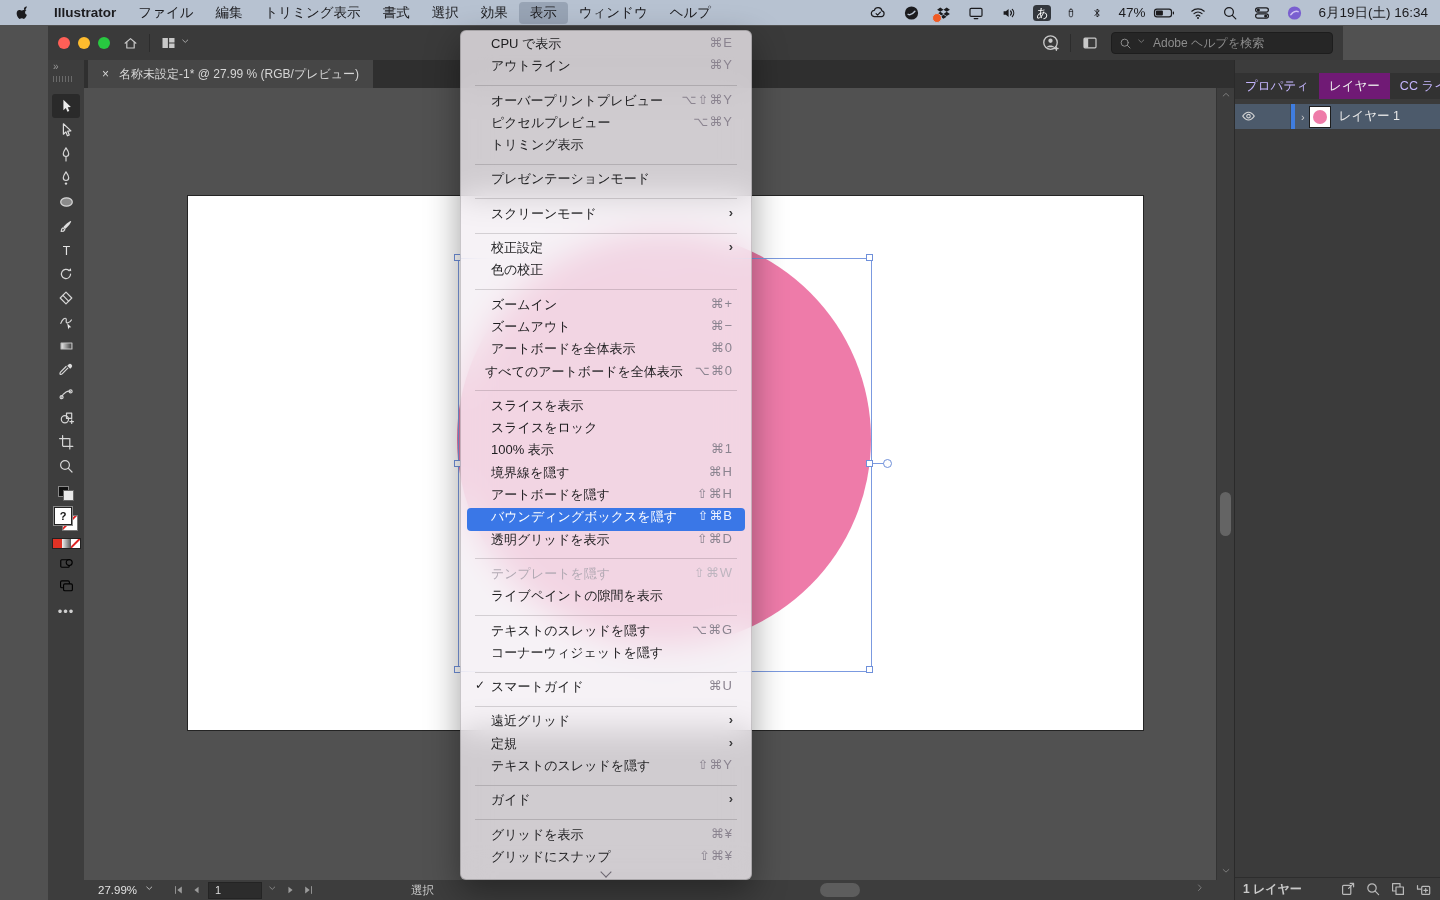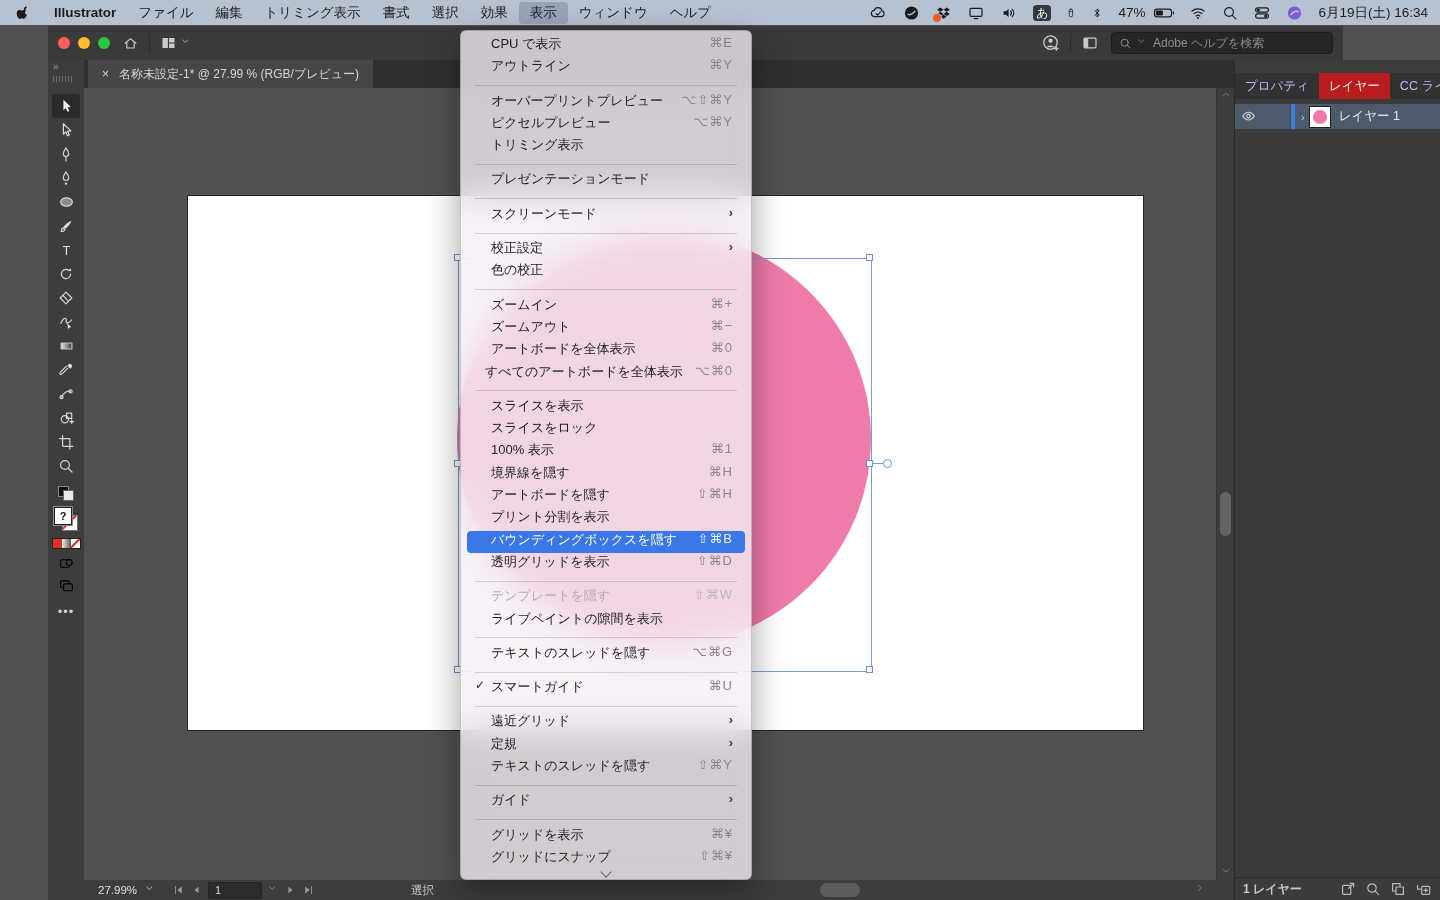--- a/index.html
+++ b/index.html
@@ -96,21 +96,21 @@
   .hthumb{position:absolute;left:772px;top:3px;width:40px;height:14px;background:#5d5d5d;border-radius:7px;}
   .sb-right{position:absolute;right:28px;top:3px;color:#8f8f8f;}
 
   
   .panel{position:absolute;top:34px;left:1186px;width:254px;height:840px;background:#3b3b3b;
          border-left:1px solid #2a2a2a;color:#cfcfcf;}
   .panel-head{height:13px;background:#3c3c3c;color:#9a9a9a;font-size:10px;text-align:right;
               padding-right:8px;letter-spacing:-1px;line-height:13px;}
   .panel-tabs{height:26px;background:#323232;display:flex;align-items:stretch;font-size:12.5px;}
   .ptab{display:flex;align-items:center;padding:0 10px;color:#c4b5fd;white-space:nowrap;}
-  .ptab.active{background:#b91c1c;color:#ececec;}
+  .ptab.active{background:#701a75;color:#ececec;}
   .layer-row{position:relative;margin-top:5px;height:25px;background:#4c5a6b;display:flex;align-items:center;font-size:12.5px;color:#e8e8e8;}
   .lr-eye{width:26px;display:flex;justify-content:center;color:#d6d6d6;}
   .lr-gap{width:30px;height:100%;border-right:1px solid #3f4b59;box-sizing:border-box;}
   .lr-bar{width:4px;height:100%;background:#3f7de0;}
   .lr-chev{margin:0 4px 0 6px;color:#cfcfcf;font-size:11px;}
   .lr-thumb{width:20px;height:20px;background:#fff;border:1px solid #1d1d1d;display:flex;align-items:center;justify-content:center;}
   .lr-thumb i{width:14px;height:14px;border-radius:50%;background:#ee7ba9;display:block;}
   .lr-name{margin-left:8px;flex:1;}
   .lr-target{color:#cfd6de;margin-right:6px;font-size:11px;}
   .lr-sel{width:9px;height:9px;background:#3f7de0;margin-right:8px;}
@@ -724,24 +724,20 @@
       <div class="mi">
         <span class="chk"></span>
         <span class="lbl">境界線を隠す</span>
         <span class="sct">⌘H</span>
       </div>
       <div class="mi">
         <span class="chk"></span>
         <span class="lbl">アートボードを隠す</span>
         <span class="sct">⇧⌘H</span>
       </div>
-      <div class="mi">
-        <span class="chk"></span>
-        <span class="lbl">プリント分割を表示</span>
-      </div>
       <div class="mi hl">
         <span class="chk"></span>
         <span class="lbl">バウンディングボックスを隠す</span>
         <span class="sct">⇧⌘B</span>
       </div>
       <div class="mi">
         <span class="chk"></span>
         <span class="lbl">透明グリッドを表示</span>
         <span class="sct">⇧⌘D</span>
       </div>
@@ -753,20 +749,24 @@
       </div>
       <div class="mi">
         <span class="chk"></span>
         <span class="lbl">ライブペイントの隙間を表示</span>
       </div>
       <div class="msep"></div>
       <div class="mi">
         <span class="chk"></span>
         <span class="lbl">テキストのスレッドを隠す</span>
         <span class="sct">⌥⌘G</span>
+      </div>
+      <div class="mi">
+        <span class="chk"></span>
+        <span class="lbl">コーナーウィジェットを隠す</span>
       </div>
       <div class="msep"></div>
       <div class="mi">
         <span class="chk">✓</span>
         <span class="lbl">スマートガイド</span>
         <span class="sct">⌘U</span>
       </div>
       <div class="msep"></div>
       <div class="mi">
         <span class="chk"></span>

